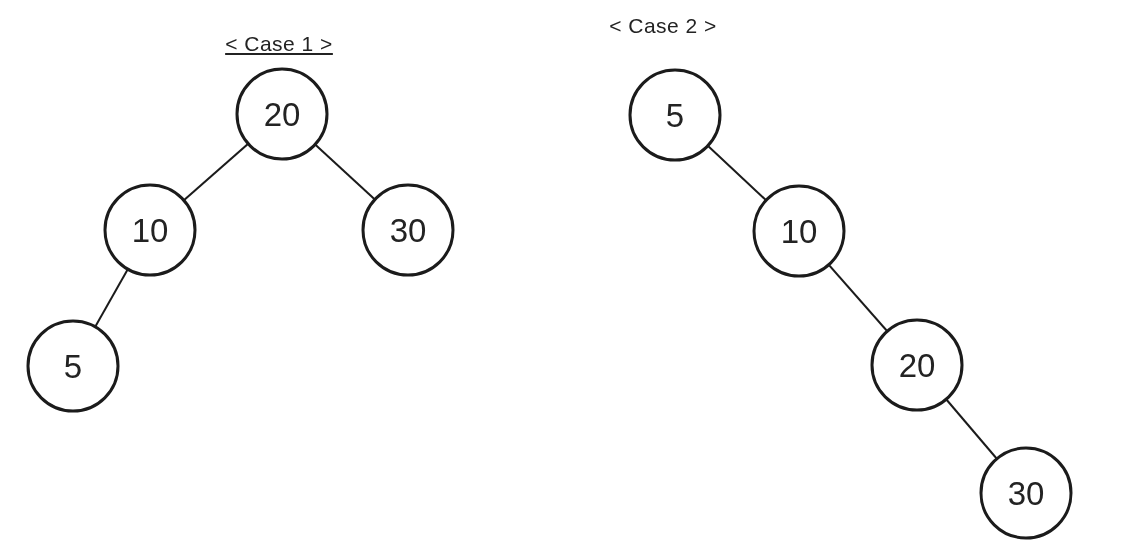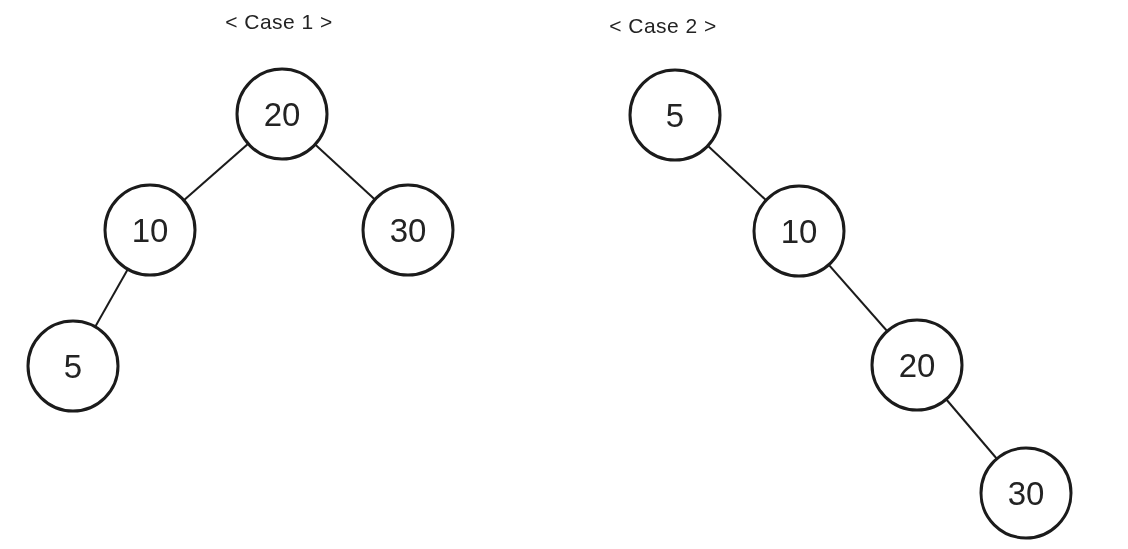--- a/index.html
+++ b/index.html
@@ -48,21 +48,21 @@
     fill: #232323;
     font-family: "Liberation Sans", sans-serif;
     font-size: 33px;
     text-anchor: middle;
   }
 </style>
 </head>
 <body>
 
 <div class="canvas">
-  <div class="tree-title" style="left: 279px; top: 22px;">&lt; Case 1 &gt;</div>
+  <div class="tree-title" style="left: 279px; top: 44px; text-decoration: underline;">&lt; Case 1 &gt;</div>
   <div class="tree-title" style="left: 663px; top: 26px;">&lt; Case 2 &gt;</div>
   <svg id="tree-svg" width="1128" height="549" viewBox="0 0 1128 549">
       <g>
         <line x1="282" y1="114" x2="150" y2="230" class="tree-edge"></line>
         <line x1="282" y1="114" x2="408" y2="230" class="tree-edge"></line>
         <line x1="150" y1="230" x2="73" y2="366" class="tree-edge"></line>
         <g>
           <circle cx="282" cy="114" r="45" class="node-circle"></circle>
           <text x="282" y="114" dy="0.35em" class="node-label">20</text>
         </g>

